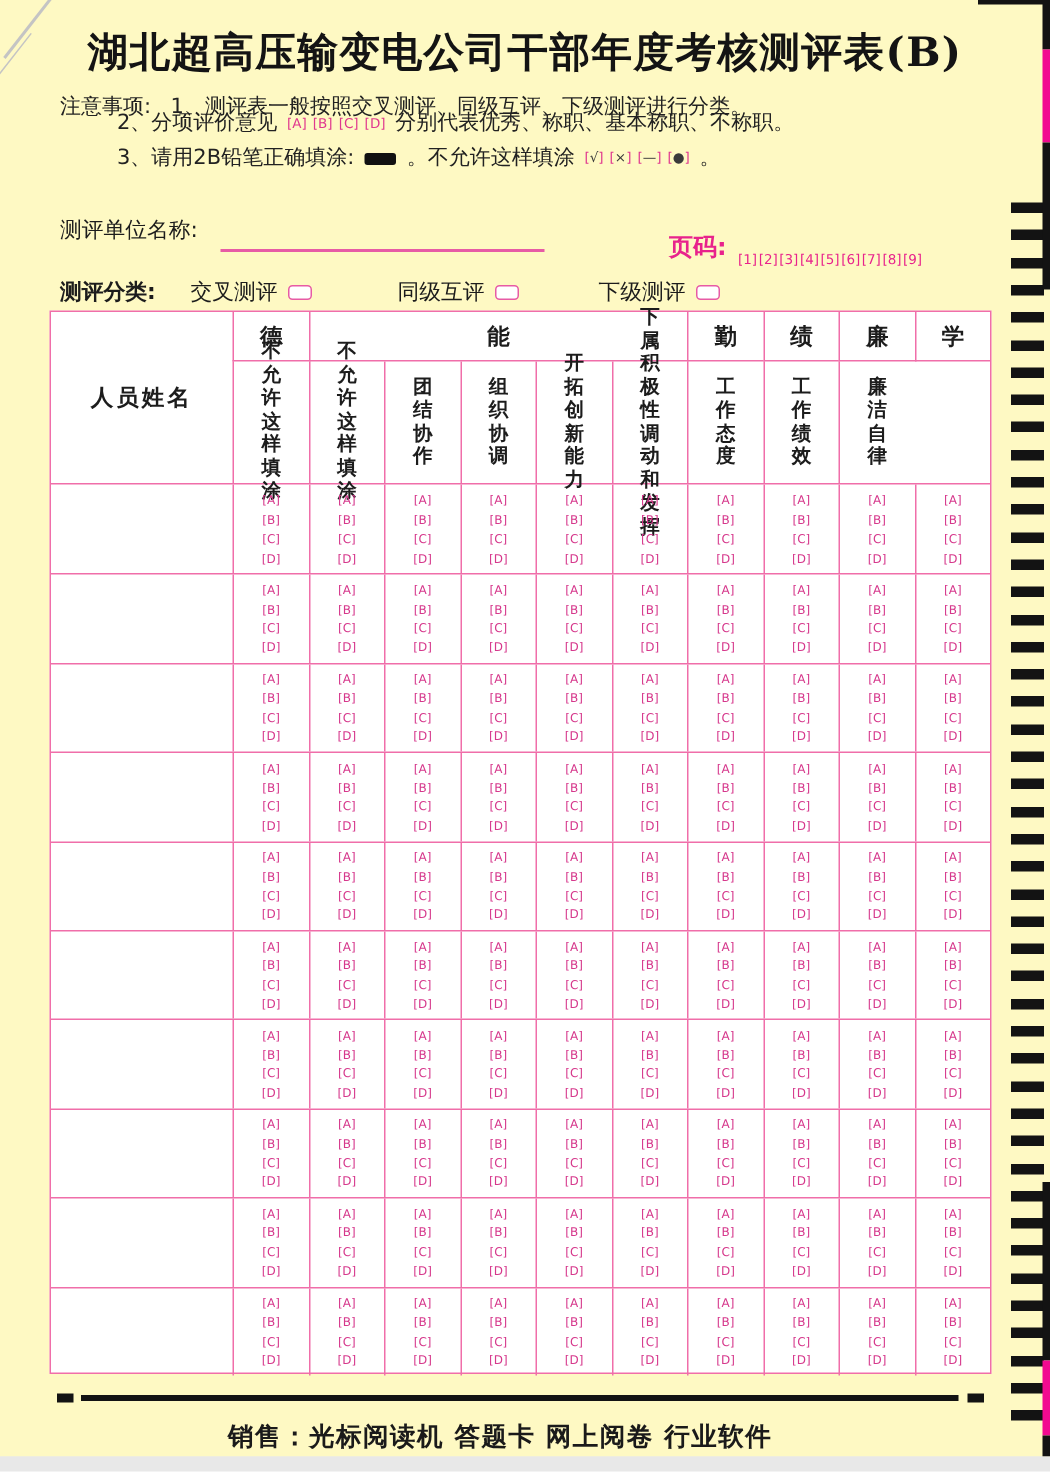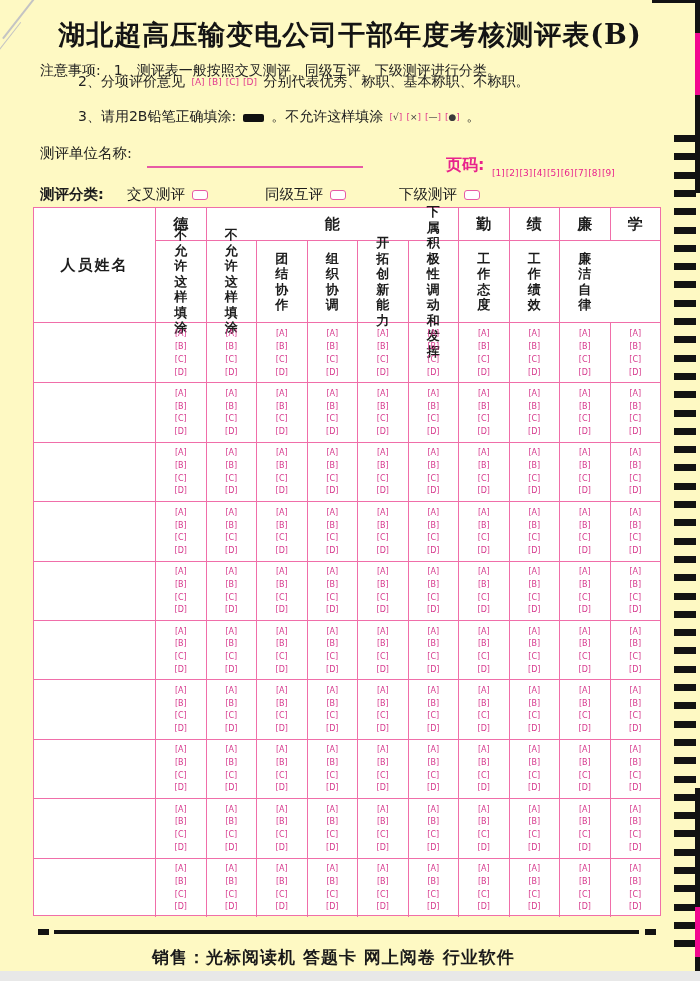--- a/index.html
+++ b/index.html
@@ -76,21 +76,21 @@
   <div class="title">湖北超高压输变电公司干部年度考核测评表(B)</div>
 
   <div class="note-line" style="top:62px;">
     <span class="note-label">注意事项:</span><span>1、测评表一般按照交叉测评、同级互评、下级测评进行分类。</span>
   </div>
   <div class="note-line indent" style="top:73px;">
     <span>2、分项评价意见</span>
     <span id="note2-opts"><span class="pink-opt">[A]</span><span class="pink-opt">[B]</span><span class="pink-opt">[C]</span><span class="pink-opt">[D]</span></span>
     <span>分别代表优秀、称职、基本称职、不称职。</span>
   </div>
-  <div class="note-line indent" style="top:108px;">
+  <div class="note-line indent" style="top:96px;">
     <span>3、请用2B铅笔正确填涂:</span><span class="fill-ok"></span><span>。不允许这样填涂</span>
     <span id="wrong-marks"><span class="wm"><span class="br">[</span><span class="mk">√</span><span class="br">]</span></span><span class="wm"><span class="br">[</span><span class="mk">×</span><span class="br">]</span></span><span class="wm"><span class="br">[</span><span class="mk">—</span><span class="br">]</span></span><span class="wm"><span class="br">[</span><span class="mk">●</span><span class="br">]</span></span></span>
     <span>。</span>
   </div>
 
   <div class="unit-label">测评单位名称:</div>
   <div class="unit-line"></div>
   <div class="pageno-label">页码:</div>
   <div class="pageno-opts" id="pageno-opts"><span>[1]</span><span>[2]</span><span>[3]</span><span>[4]</span><span>[5]</span><span>[6]</span><span>[7]</span><span>[8]</span><span>[9]</span></div>
 

